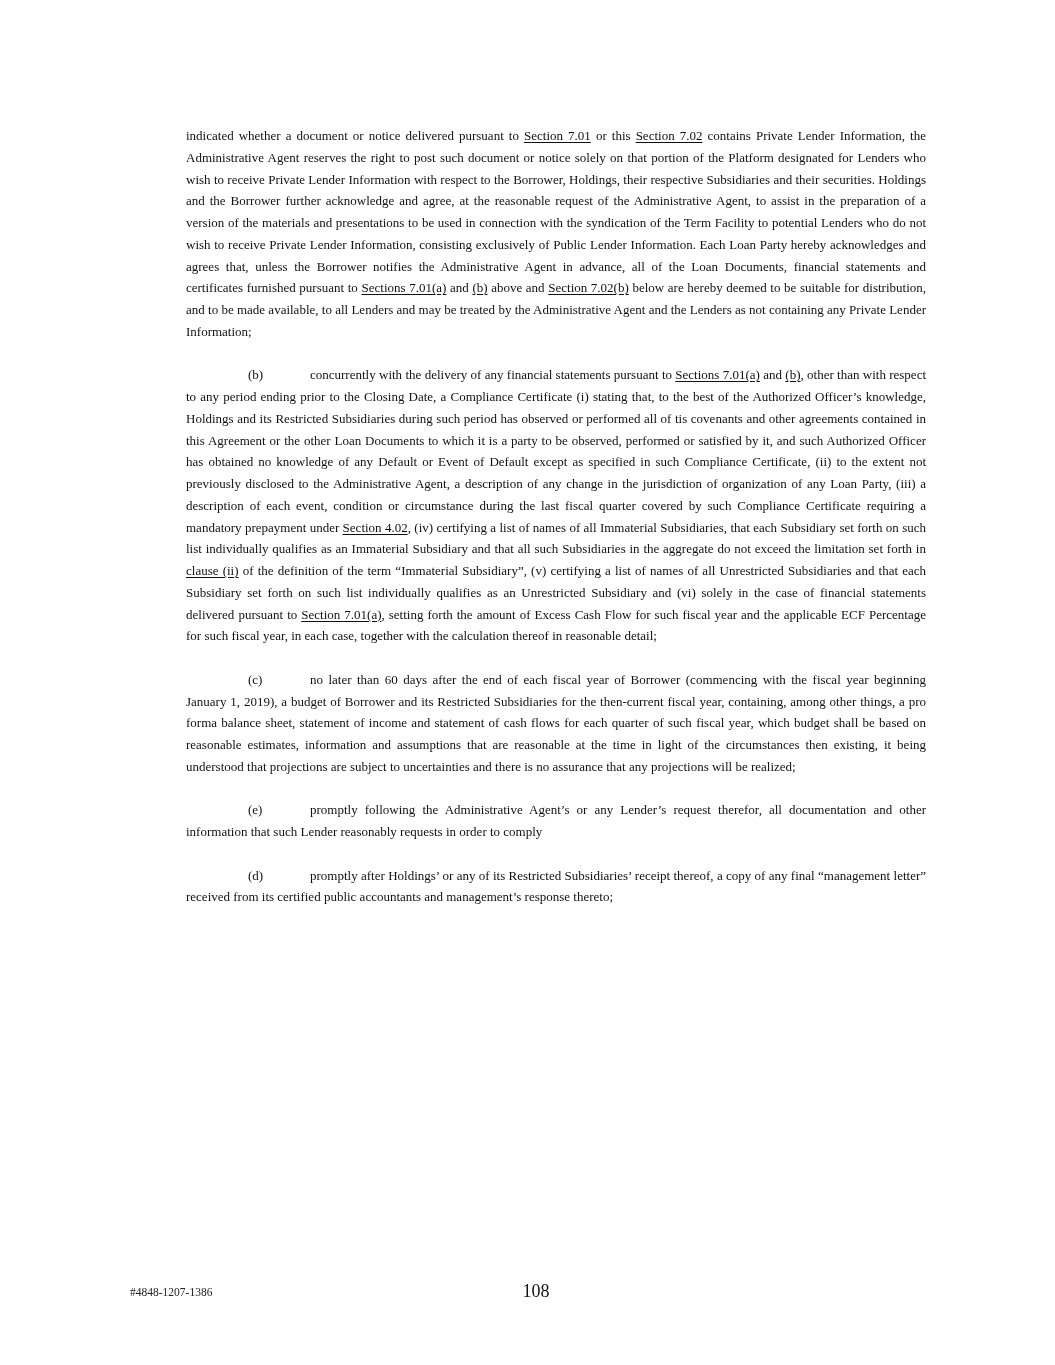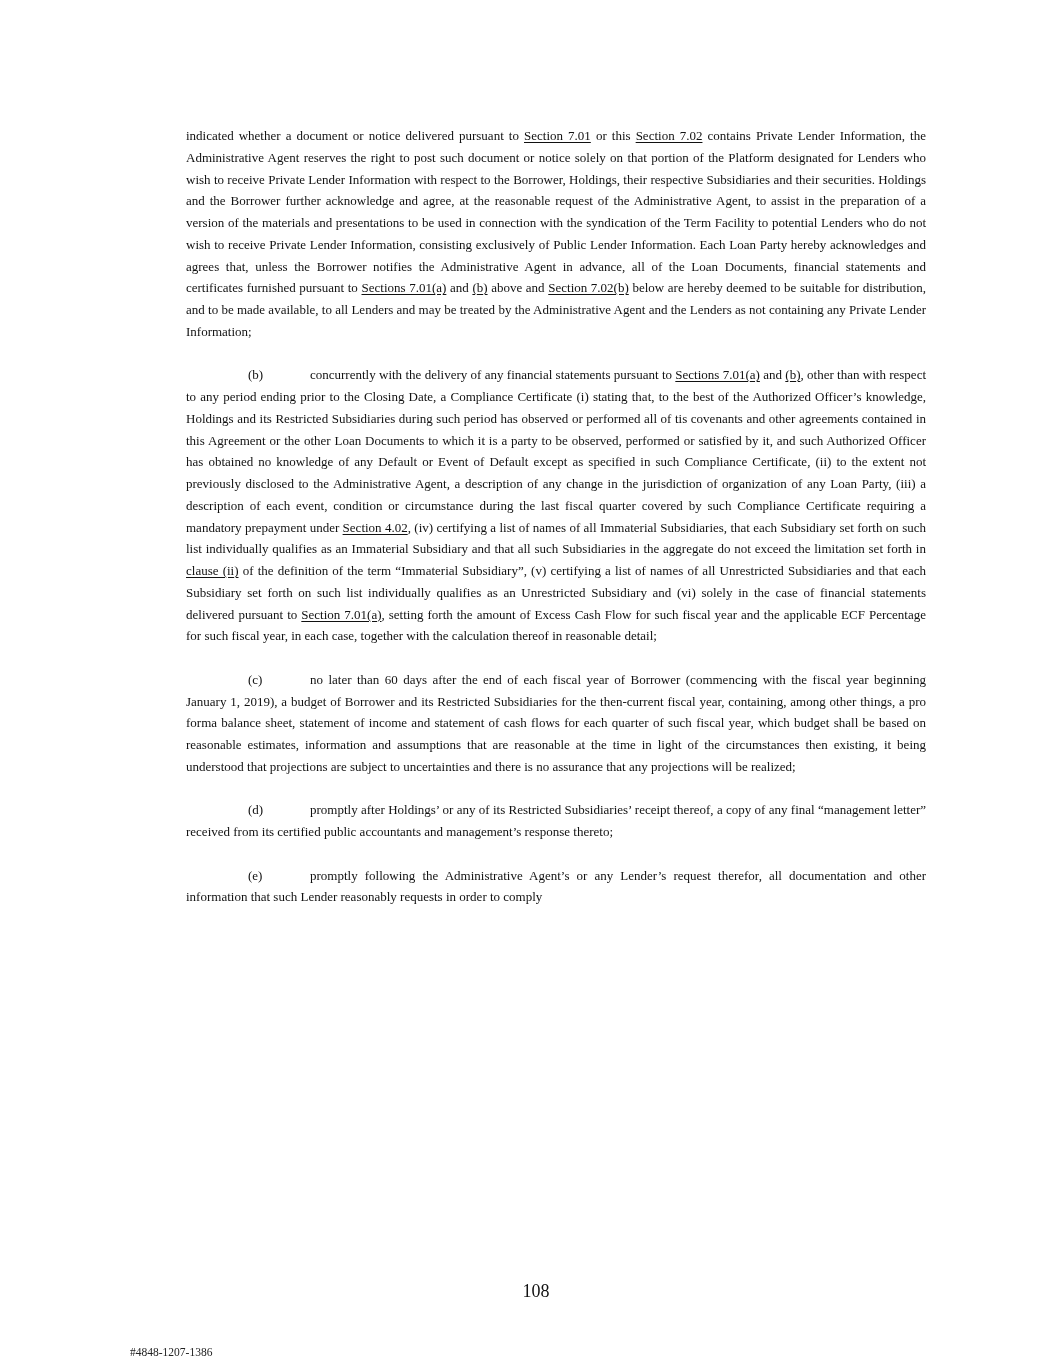--- a/index.html
+++ b/index.html
@@ -36,39 +36,39 @@
       width: 62px;
     }
     .u {
       text-decoration: underline;
       text-underline-offset: 2px;
       text-decoration-thickness: 1px;
     }
     .footer-docid {
       position: absolute;
       left: 130px;
-      top: 1346px;
+      top: 1286px;
       font-size: 11.5px;
       color: #222222;
     }
     .footer-page {
       position: absolute;
       left: 0;
       width: 1072px;
       top: 1281px;
       text-align: center;
       font-size: 18px;
       color: #111111;
     }
   </style>
 </head>
 <body>
 
 <div class="page-body">
   <p class="para"><span>indicated whether a document or notice delivered pursuant to </span><span class="u">Section 7.01</span><span> or this </span><span class="u">Section 7.02</span><span> contains Private Lender Information, the Administrative Agent reserves the right to post such document or notice solely on that portion of the Platform designated for Lenders who wish to receive Private Lender Information with respect to the Borrower, Holdings, their respective Subsidiaries and their securities.  Holdings and the Borrower further acknowledge and agree, at the reasonable request of the Administrative Agent, to assist in the preparation of a version of the materials and presentations to be used in connection with the syndication of the Term Facility to potential Lenders who do not wish to receive Private Lender Information, consisting exclusively of Public Lender Information. Each Loan Party hereby acknowledges and agrees that, unless the Borrower notifies the Administrative Agent in advance, all of the Loan Documents, financial statements and certificates furnished pursuant to </span><span class="u">Sections 7.01(a)</span><span> and </span><span class="u">(b)</span><span> above and </span><span class="u">Section 7.02(b)</span><span> below are hereby deemed to be suitable for distribution, and to be made available, to all Lenders and may be treated by the Administrative Agent and the Lenders as not containing any Private Lender Information;</span></p>
   <p class="para indent"><span class="label">(b)</span><span>concurrently with the delivery of any financial statements pursuant to </span><span class="u">Sections 7.01(a)</span><span> and </span><span class="u">(b)</span><span>, other than with respect to any period ending prior to the Closing Date, a Compliance Certificate (i)&nbsp;stating that, to the best of the Authorized Officer’s knowledge, Holdings and its Restricted Subsidiaries during such period has observed or performed all of tis covenants and other agreements contained in this Agreement or the other Loan Documents to which it is a party to be observed, performed or satisfied by it, and such Authorized Officer has obtained no knowledge of any Default or Event of Default except as specified in such Compliance Certificate, (ii) to the extent not previously disclosed to the Administrative Agent, a description of any change in the jurisdiction of organization of any Loan Party, (iii) a description of each event, condition or circumstance during the last fiscal quarter covered by such Compliance Certificate requiring a mandatory prepayment under </span><span class="u">Section 4.02</span><span>, (iv) certifying a list of names of all Immaterial Subsidiaries, that each Subsidiary set forth on such list individually qualifies as an Immaterial Subsidiary and that all such Subsidiaries in the aggregate do not exceed the limitation set forth in </span><span class="u">clause&nbsp;(ii)</span><span> of the definition of the term “Immaterial Subsidiary”, (v)&nbsp;certifying a list of names of all Unrestricted Subsidiaries and that each Subsidiary set forth on such list individually qualifies as an Unrestricted Subsidiary and (vi)&nbsp;solely in the case of financial statements delivered pursuant to </span><span class="u">Section 7.01(a)</span><span>, setting forth the amount of Excess Cash Flow for such fiscal year and the applicable ECF Percentage for such fiscal year, in each case, together with the calculation thereof in reasonable detail;</span></p>
   <p class="para indent"><span class="label">(c)</span><span>no later than 60 days after the end of each fiscal year of Borrower (commencing with the fiscal year beginning January 1, 2019), a budget of Borrower and its Restricted Subsidiaries for the then-current fiscal year, containing, among other things, a pro forma balance sheet, statement of income and statement of cash flows for each quarter of such fiscal year, which budget shall be based on reasonable estimates, information and assumptions that are reasonable at the time in light of the circumstances then existing, it being understood that projections are subject to uncertainties and there is no assurance that any projections will be realized;</span></p>
+  <p class="para indent"><span class="label">(e)</span><span>promptly following the Administrative Agent’s or any Lender’s request therefor, all documentation and other information that such Lender reasonably requests in order to comply</span></p>
   <p class="para indent"><span class="label">(d)</span><span>promptly after Holdings’ or any of its Restricted Subsidiaries’ receipt thereof, a copy of any final “management letter” received from its certified public accountants and management’s response thereto;</span></p>
-  <p class="para indent"><span class="label">(e)</span><span>promptly following the Administrative Agent’s or any Lender’s request therefor, all documentation and other information that such Lender reasonably requests in order to comply</span></p>
 </div>
 
 <div class="footer-docid">#4848-1207-1386</div>
 <div class="footer-page">108</div>
 
 </body></html>

